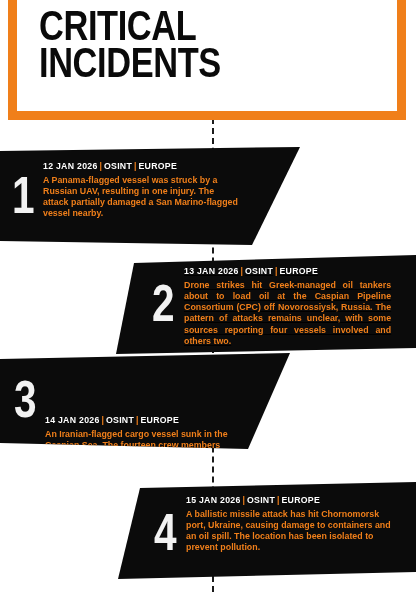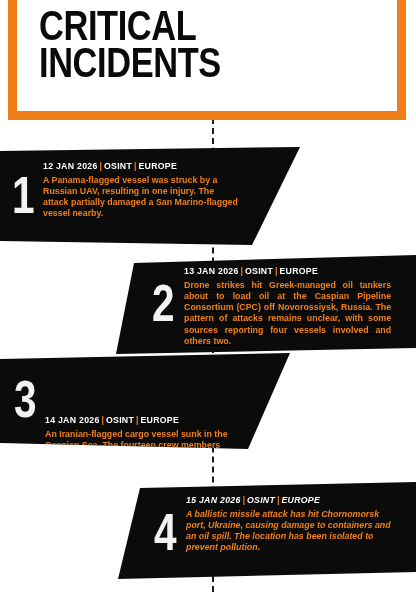--- a/index.html
+++ b/index.html
@@ -71,21 +71,21 @@
   
   #b3{left:0;top:353px;width:290px;height:96px;
       clip-path:polygon(0 6px, 290px 0, 248px 96px, 0 90px);}
   #b3 .num{left:14px;top:20px;}
   #b3 .inner{left:45px;top:17px;width:200px;margin-top:44px;}
 
   
   #b4{left:118px;top:482px;width:298px;height:97px;
       clip-path:polygon(22px 6px, 298px 0, 298px 90px, 0 97px);}
   #b4 .num{left:36px;top:24px;}
-  #b4 .inner{left:68px;top:12px;width:216px;font-style:italic;}
+  #b4 .inner{left:68px;top:12px;width:216px;}
 </style>
 </head>
 <body>
 
 <div class="page">
 
   <div class="spine"></div>
 
   <div class="header">
     <div class="header-title">CRITICAL

